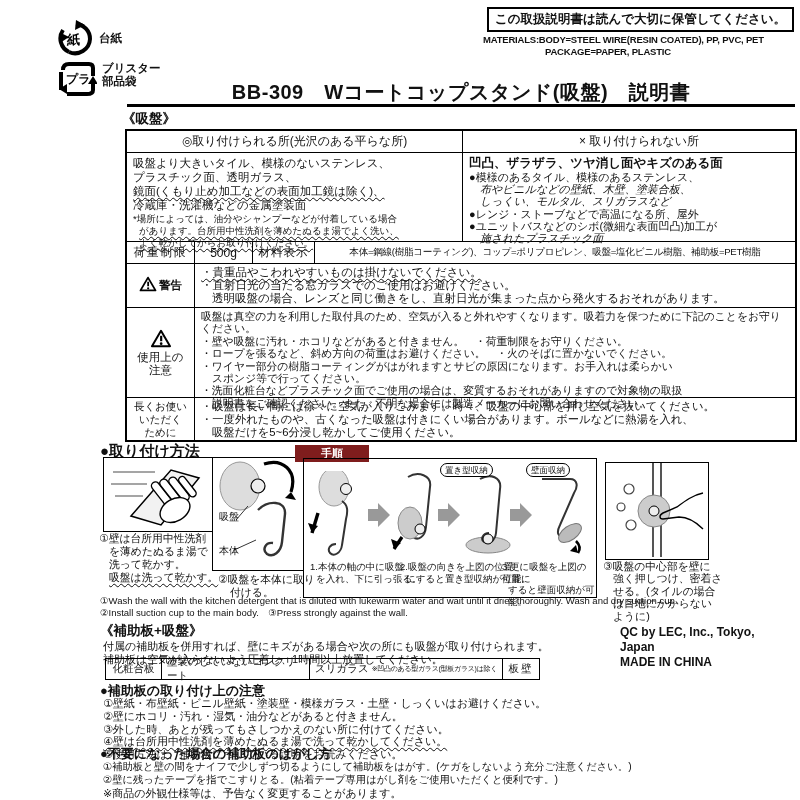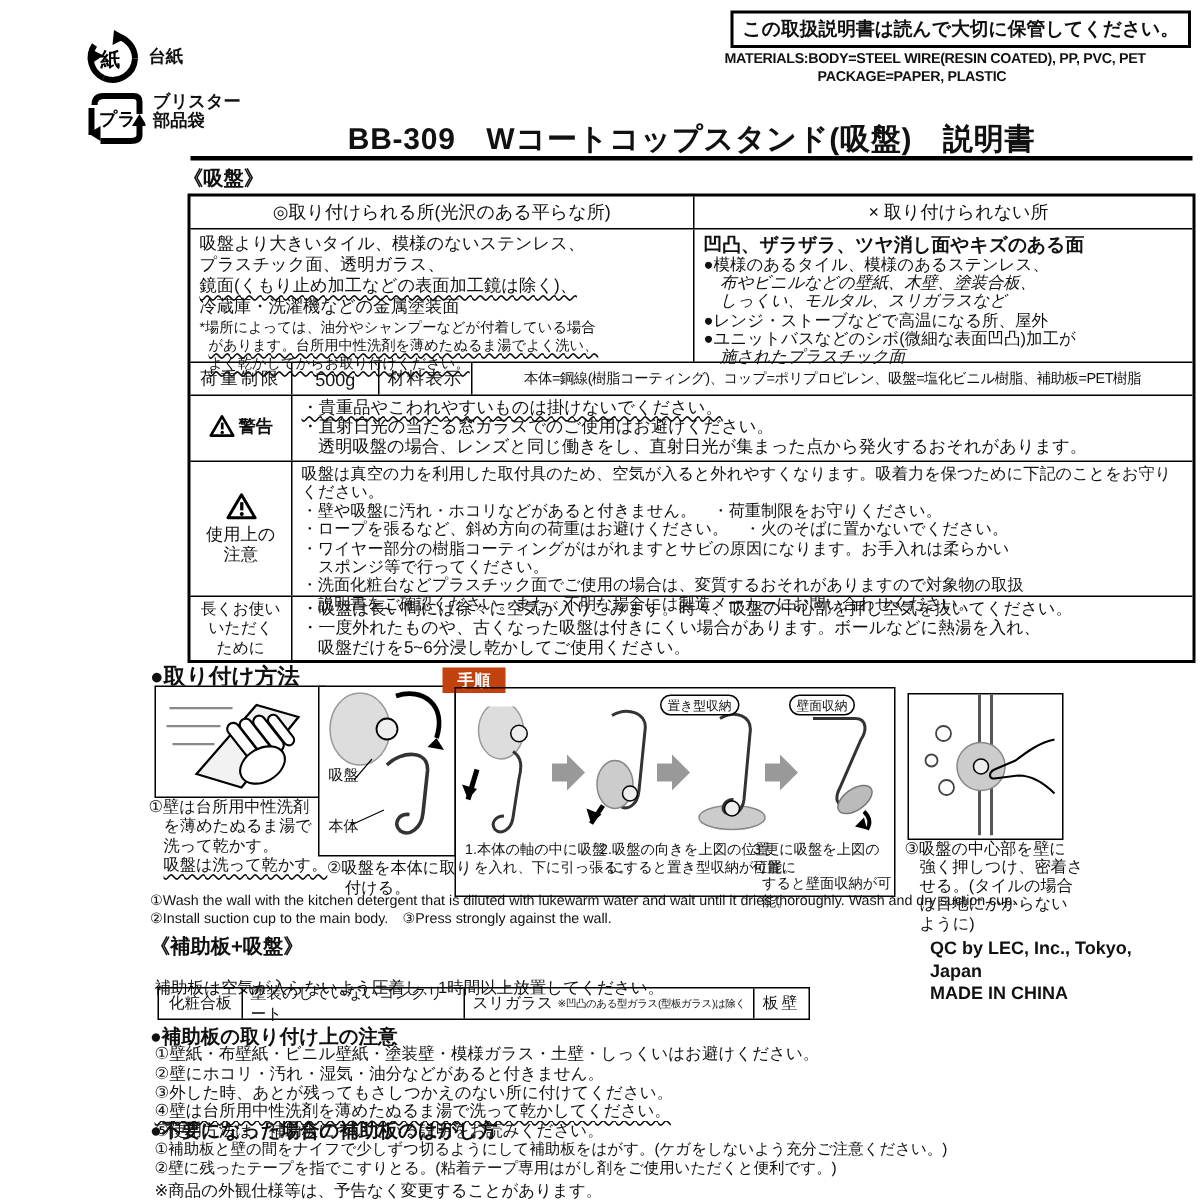--- a/index.html
+++ b/index.html
@@ -43,21 +43,21 @@
   .careln{font-size:10.8px;line-height:12.4px;}
   .longln{font-size:11.3px;line-height:13px;}
   .warnlabel{flex-direction:row !important;gap:2px;}
   
   .inst-head{font-size:15px;font-weight:bold;}
   .inst-head-en{font-size:12px;font-weight:bold;}
   .pic{border:1px solid #000;background:#fff;text-align:center;}
   .capln{font-size:10.8px;line-height:13px;}
   .smcap{font-size:9.5px;line-height:11.5px;}
   .tejun-box{border:1px solid #000;}
-  .tejun-tab{background:#c2410c;color:#fff;font-size:11px;font-weight:bold;padding:1px 10px;}
+  .tejun-tab{background:#7f1d1d;color:#fff;font-size:11px;font-weight:bold;padding:1px 26px;}
   .oval{border:1px solid #000;border-radius:9px;font-size:8.5px;text-align:center;line-height:12px;background:#fff;white-space:nowrap;padding:0 4px;}
   .svglbl{font-size:10px;}
   .en-line{font-size:9.5px;line-height:12px;white-space:nowrap;}
   
   .qc{font-size:12px;font-weight:bold;text-align:left;line-height:15px;}
   .aux-intro{font-size:11px;line-height:13.5px;}
   .surf{display:flex;border:1px solid #000;height:20px;}
   .surf .cell{display:flex;align-items:center;justify-content:center;border-right:1px solid #000;font-size:10.5px;padding:0 5px;}
   .surf .cell:last-child{border-right:none;}
   .surf .note{font-size:7px;margin-left:3px;letter-spacing:-0.3px;}
@@ -303,20 +303,21 @@
   </div>
 
   <div class="abs en-line" style="left:100px;top:595px;">①Wash the wall with the kitchen detergent that is diluted with lukewarm water and wait until it dries thoroughly. Wash and dry suction cup.</div>
   <div class="abs en-line" style="left:100px;top:607px;">②Install suction cup to the main body.　③Press strongly against the wall.</div>
 
   <div class="abs sec-head" style="left:100px;top:622px;">《補助板+吸盤》</div>
   <div class="abs qc" style="left:620px;top:625px;width:170px;">
     <div>QC by LEC, Inc., Tokyo, Japan</div>
     <div style="font-weight:bold;">MADE IN CHINA</div>
   </div>
+  <div class="abs aux-intro" style="left:103px;top:640px;">付属の補助板を併用すれば、壁にキズがある場合や次の所にも吸盤が取り付けられます。</div>
   <div class="abs aux-intro" style="left:103px;top:653px;">補助板は空気が入らないよう圧着し、1時間以上放置してください。</div>
 
   <div class="abs surf" style="left:105px;top:658px;">
     <div class="cell" style="width:56px;">化粧合板</div>
     <div class="cell" style="width:148px;">塗装のしていないコンクリート</div>
     <div class="cell">
       <span>スリガラス</span>
       <span class="note">※凹凸のある型ガラス(型板ガラス)は除く</span>
     </div>
     <div class="cell" style="width:36px;letter-spacing:2px;">板壁</div>

